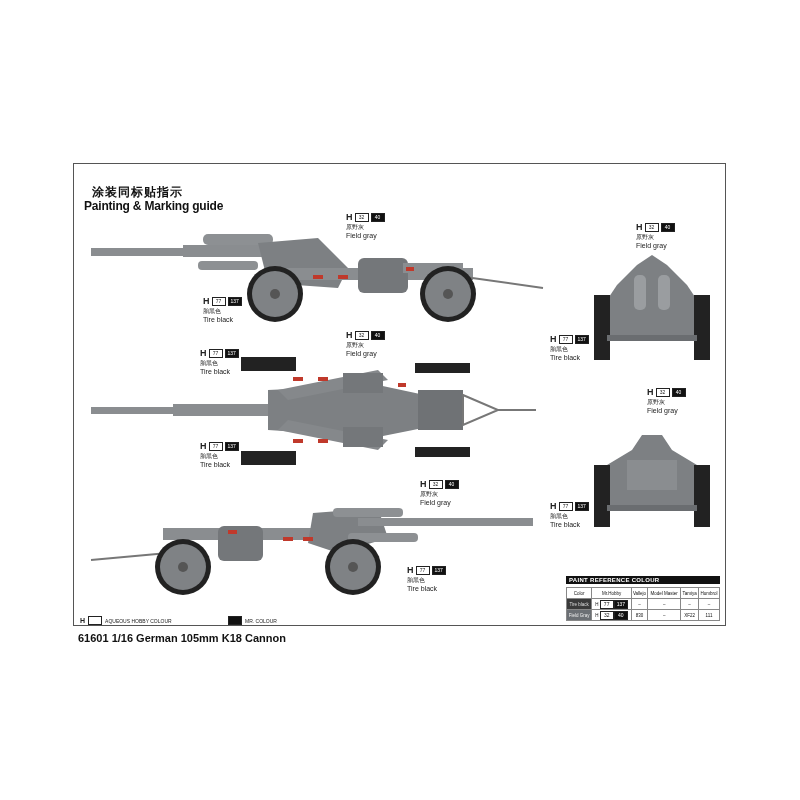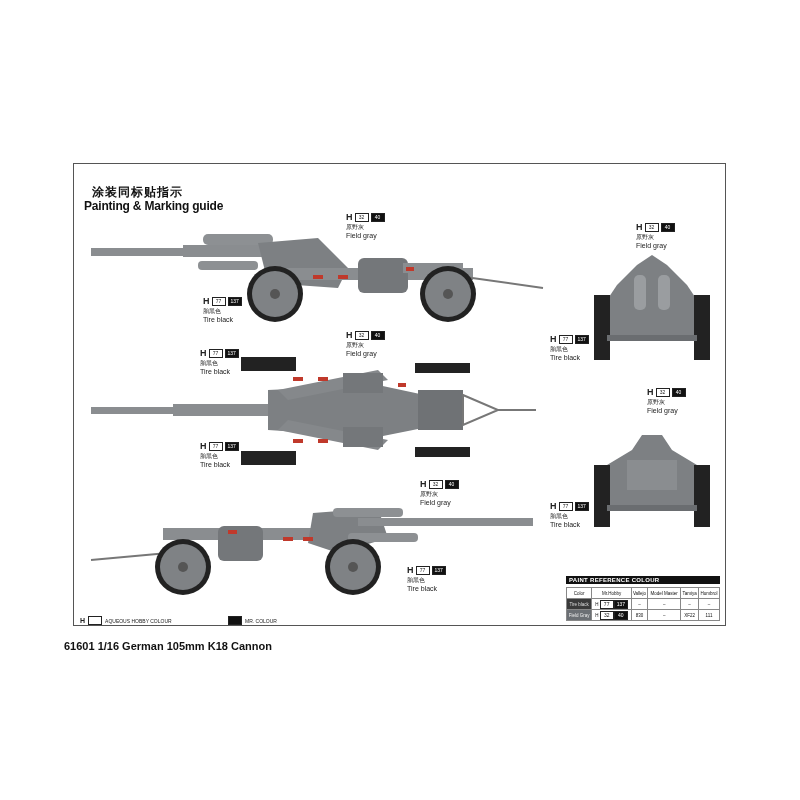--- a/index.html
+++ b/index.html
@@ -8,21 +8,21 @@
   .title-cn{position:absolute;left:84px;top:184px;font-size:12px;font-weight:bold;letter-spacing:1px;font-family:"DejaVu Sans",sans-serif;margin-left:8px;}
   .title-en{position:absolute;left:84px;top:199px;font-size:12px;font-weight:bold;letter-spacing:-0.2px;}
   .callout{position:absolute;font-size:7px;line-height:9px;color:#222;}
   .callout .code{display:flex;align-items:center;gap:2px;font-size:9px;font-weight:bold;}
   .box{display:inline-block;border:1px solid #222;font-size:5px;line-height:7px;height:7px;padding:0 2px;min-width:8px;text-align:center;font-weight:normal;}
   .box.dark{background:#111;color:#fff;}
   .callout .cn{font-size:6px;font-family:"DejaVu Sans",sans-serif;}
   .callout .en{font-size:7px;}
   svg{position:absolute;overflow:visible;}
   .legend{position:absolute;top:616px;font-size:5px;display:flex;align-items:center;gap:3px;color:#222;}
-  .footer{position:absolute;left:64px;top:632px;font-size:11px;font-weight:bold;margin-top:8px;}
+  .footer{position:absolute;left:78px;top:632px;font-size:11px;font-weight:bold;}
   .paint-ref{position:absolute;left:566px;top:576px;width:154px;}
   .paint-ref .hdr{background:#111;color:#fff;font-size:6px;font-weight:bold;padding:1px 3px;letter-spacing:0.3px;}
   .paint-ref table{border-collapse:collapse;width:100%;margin-top:3px;font-size:4.5px;}
   .paint-ref td,.paint-ref th{border:1px solid #888;text-align:center;height:10px;padding:0;font-weight:normal;}
   .swatch-black{background:#3a3a3a;color:#ddd;}
   .swatch-gray{background:#6b6f74;color:#eee;}
 </style>
 </head>
 <body>
 

